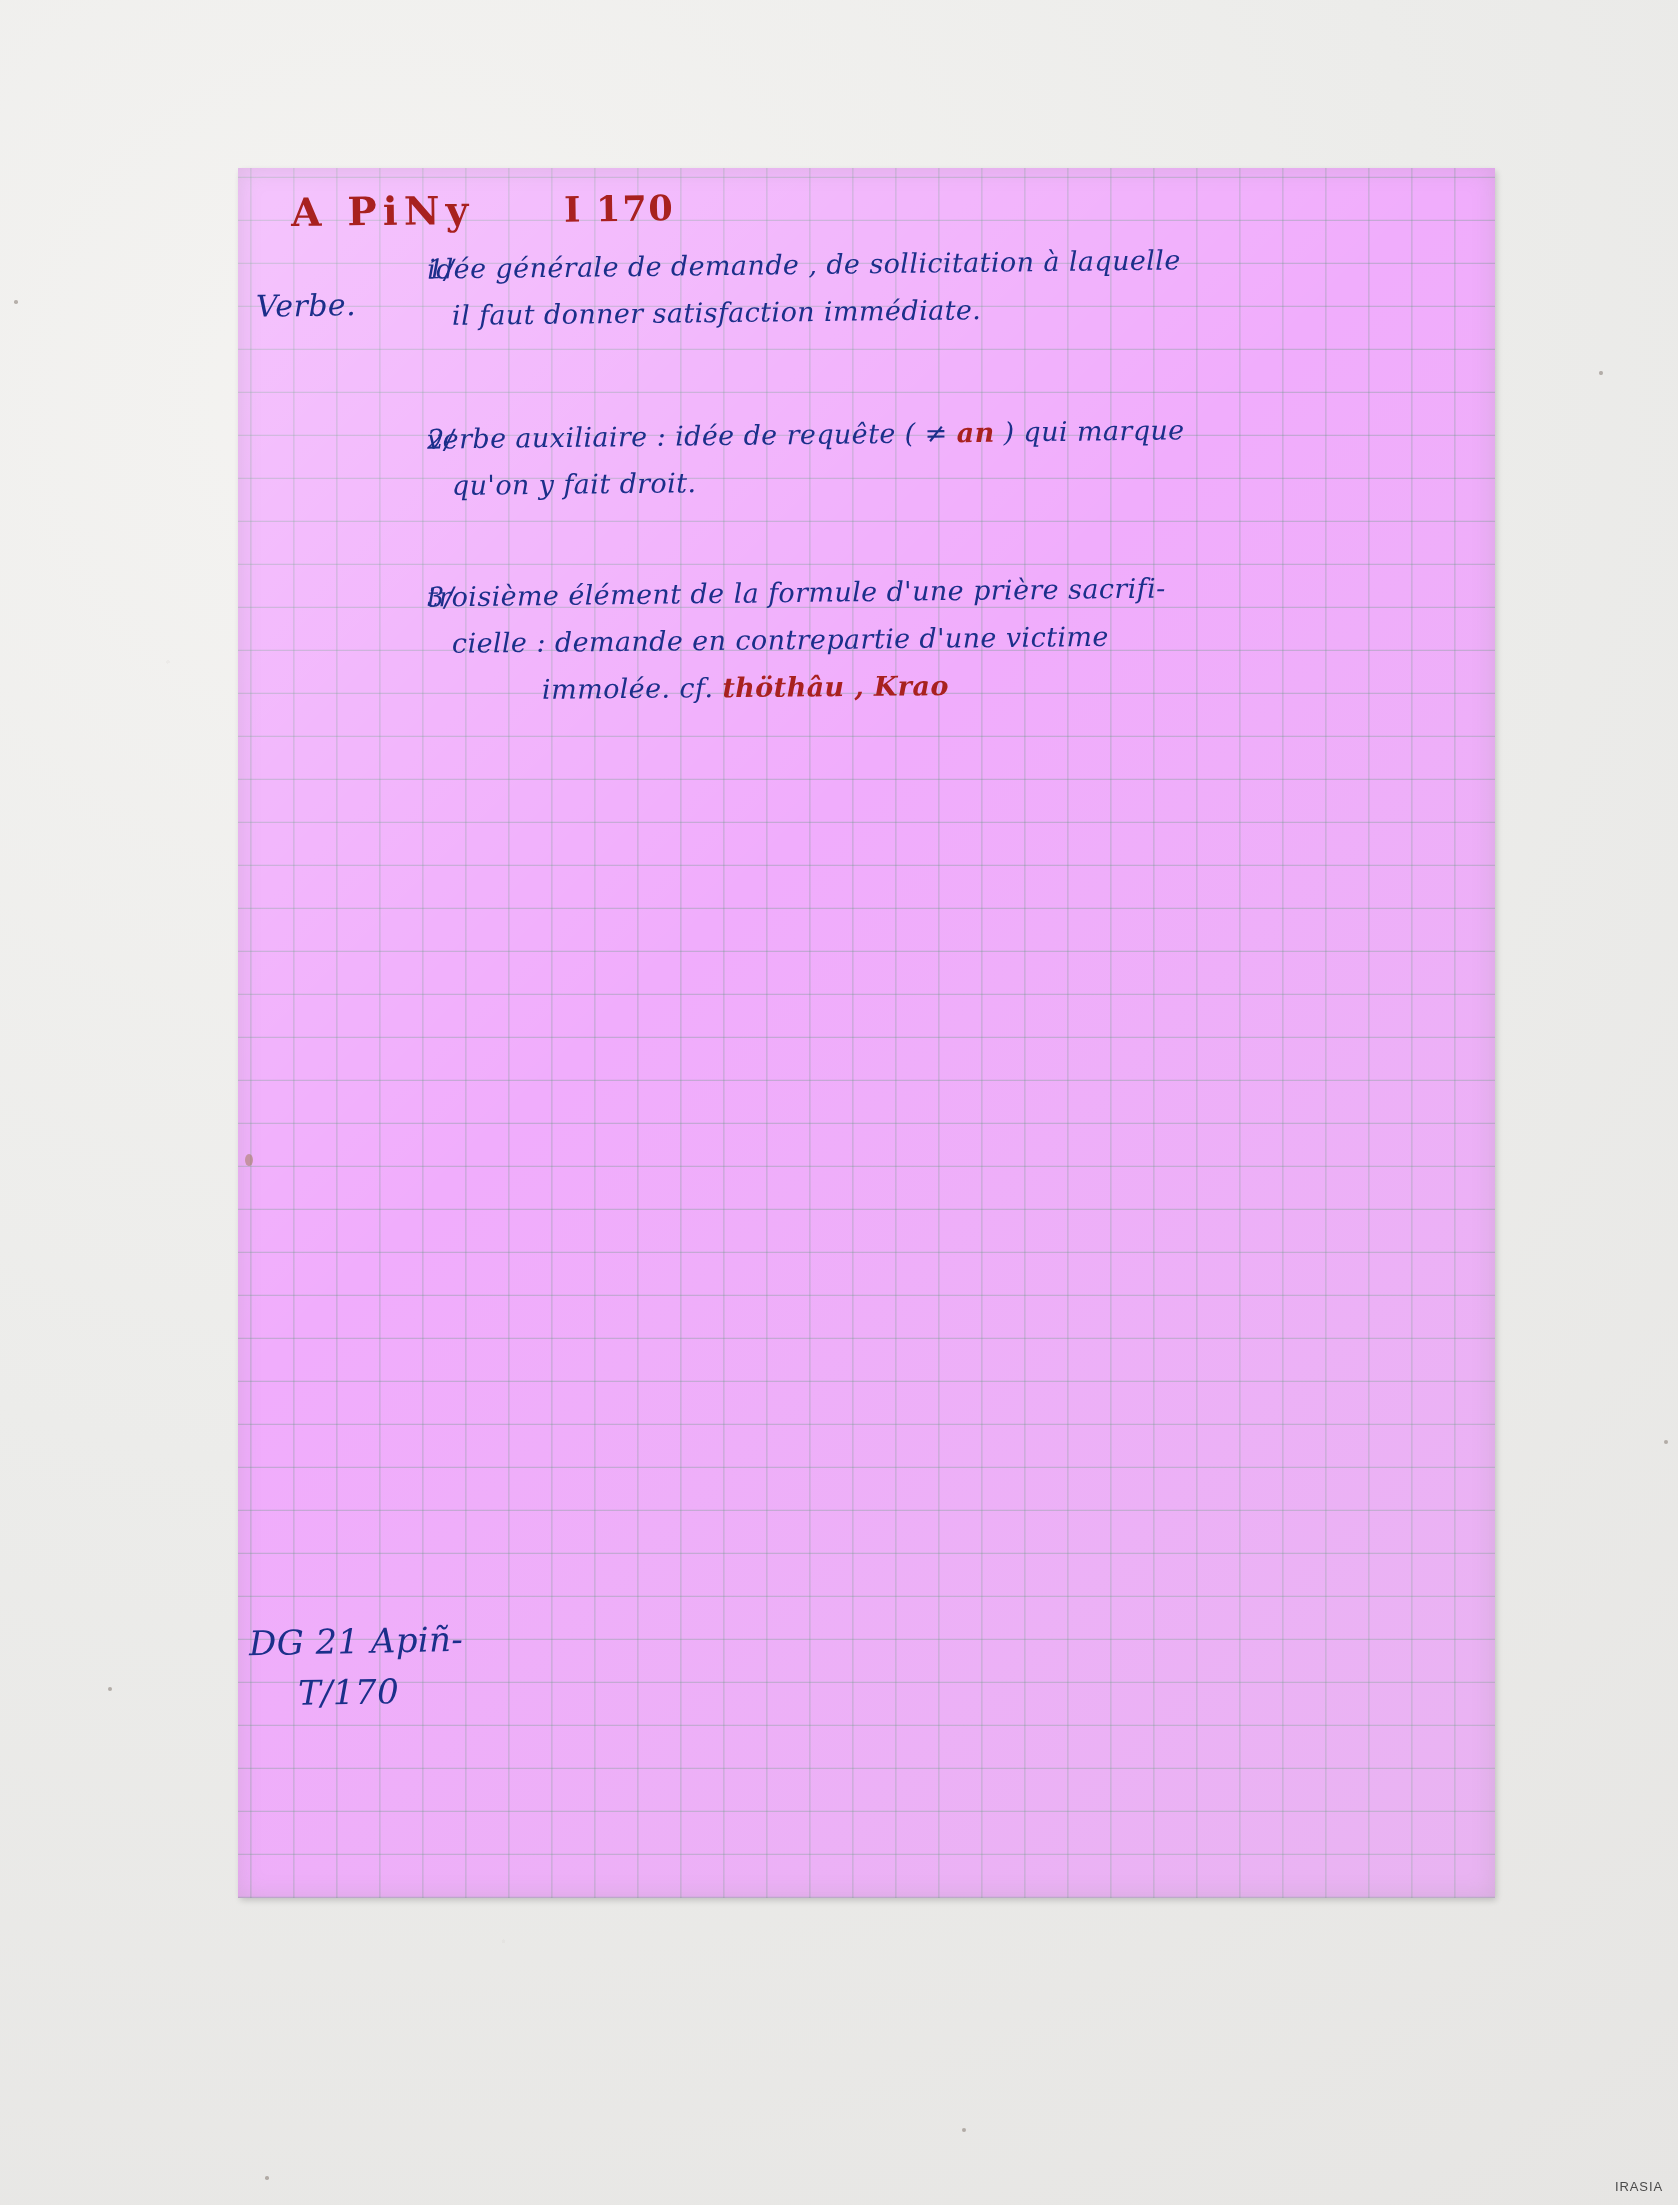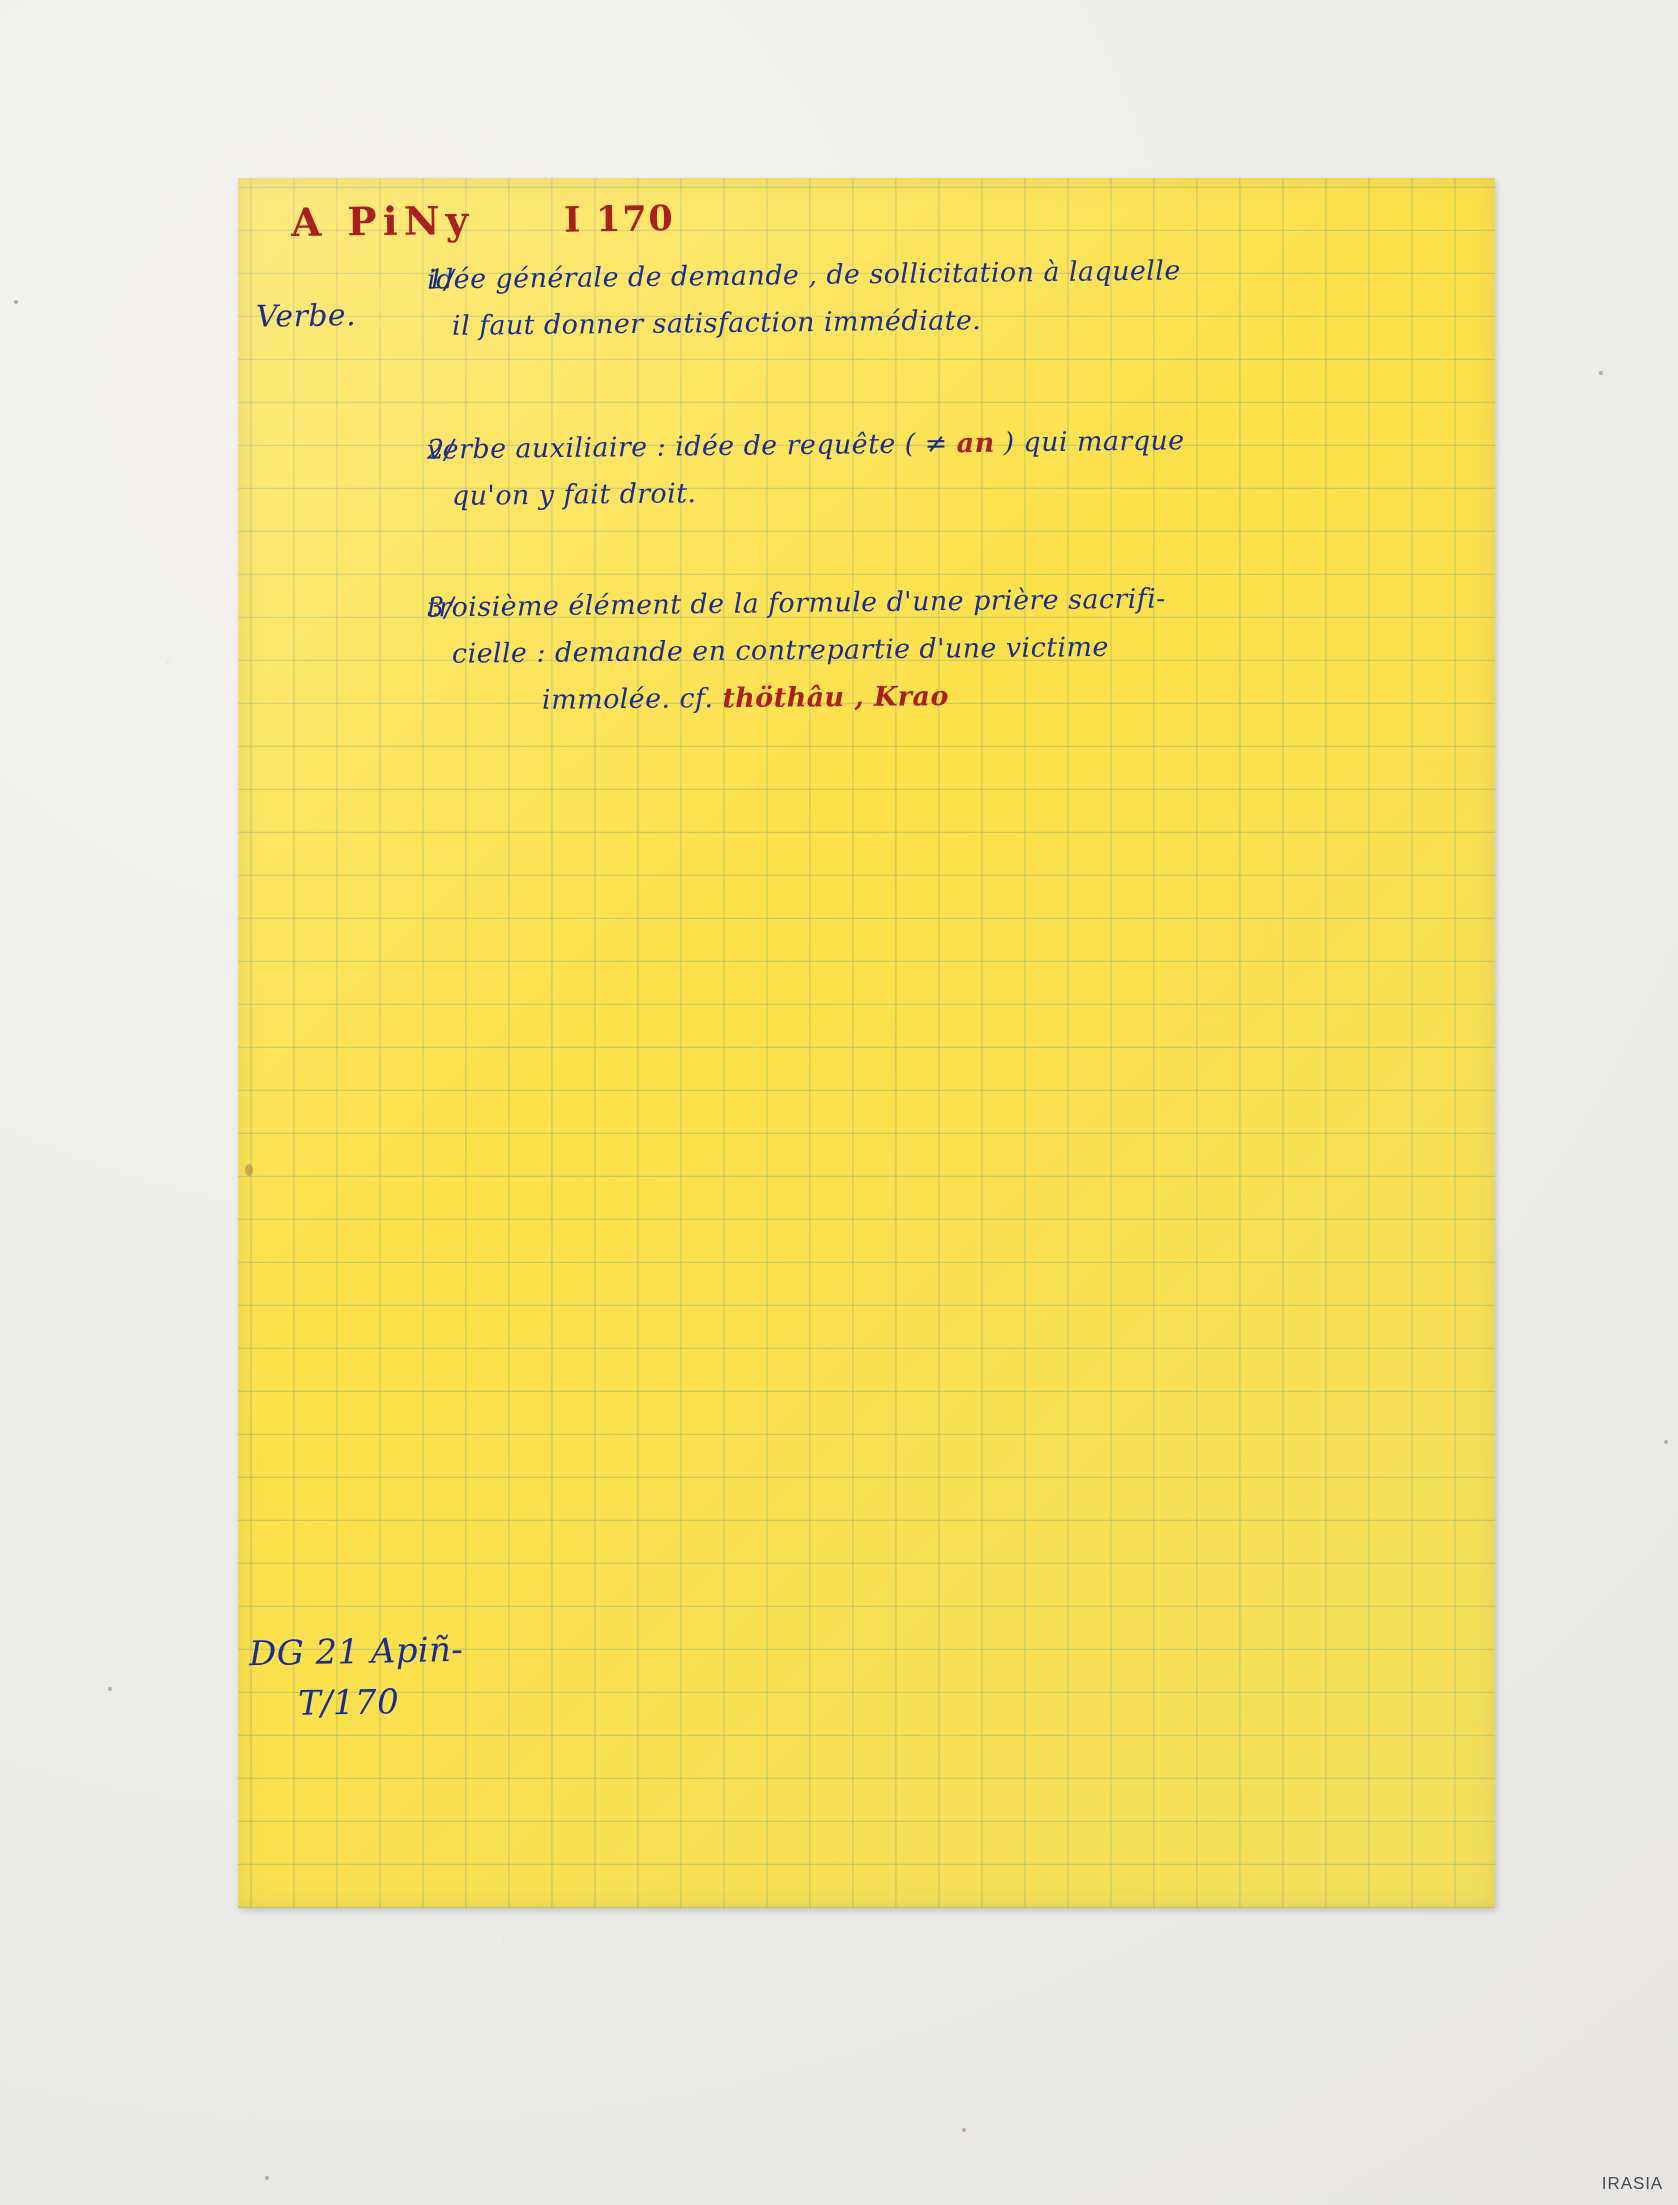--- a/index.html
+++ b/index.html
@@ -38,24 +38,24 @@
   .speck {
     position: absolute;
     background: rgba(110, 98, 88, 0.45);
     border-radius: 50%;
   }
 
   
   #index-card {
     position: absolute;
     left: 238px;
-    top: 178px;
+    top: 168px;
     width: 1257px;
     height: 1730px;
-    background: #fde047;
+    background: #f0abfc;
     box-shadow: 1.8px 2.6px 6.2px rgba(0,0,0,0.18);
   }
   #card-grid {
     position: absolute;
     inset: 0;
     background-image:
       linear-gradient(to right, rgba(90,150,120,0.38) 0.9px, transparent 0.9px),
       linear-gradient(to bottom, rgba(90,150,120,0.38) 0.9px, transparent 0.9px);
     background-size: 43px 43px;
     background-position: 12.4px 8.8px;
@@ -165,21 +165,21 @@
     top: 1507px;
     font-size: 34px;
     transform: rotate(-0.8deg);
   }
 
   #watermark {
     position: absolute;
     right: 16px;
     bottom: 12.4px;
     font-family: "Liberation Sans", sans-serif;
-    font-size: 17px;
+    font-size: 13px;
     letter-spacing: 0.9px;
     color: #4a4a4a;
   }
 </style>
 </head>
 <body>
 
 <div id="scan-background"></div>
 <div id="scan-noise"></div>
 

